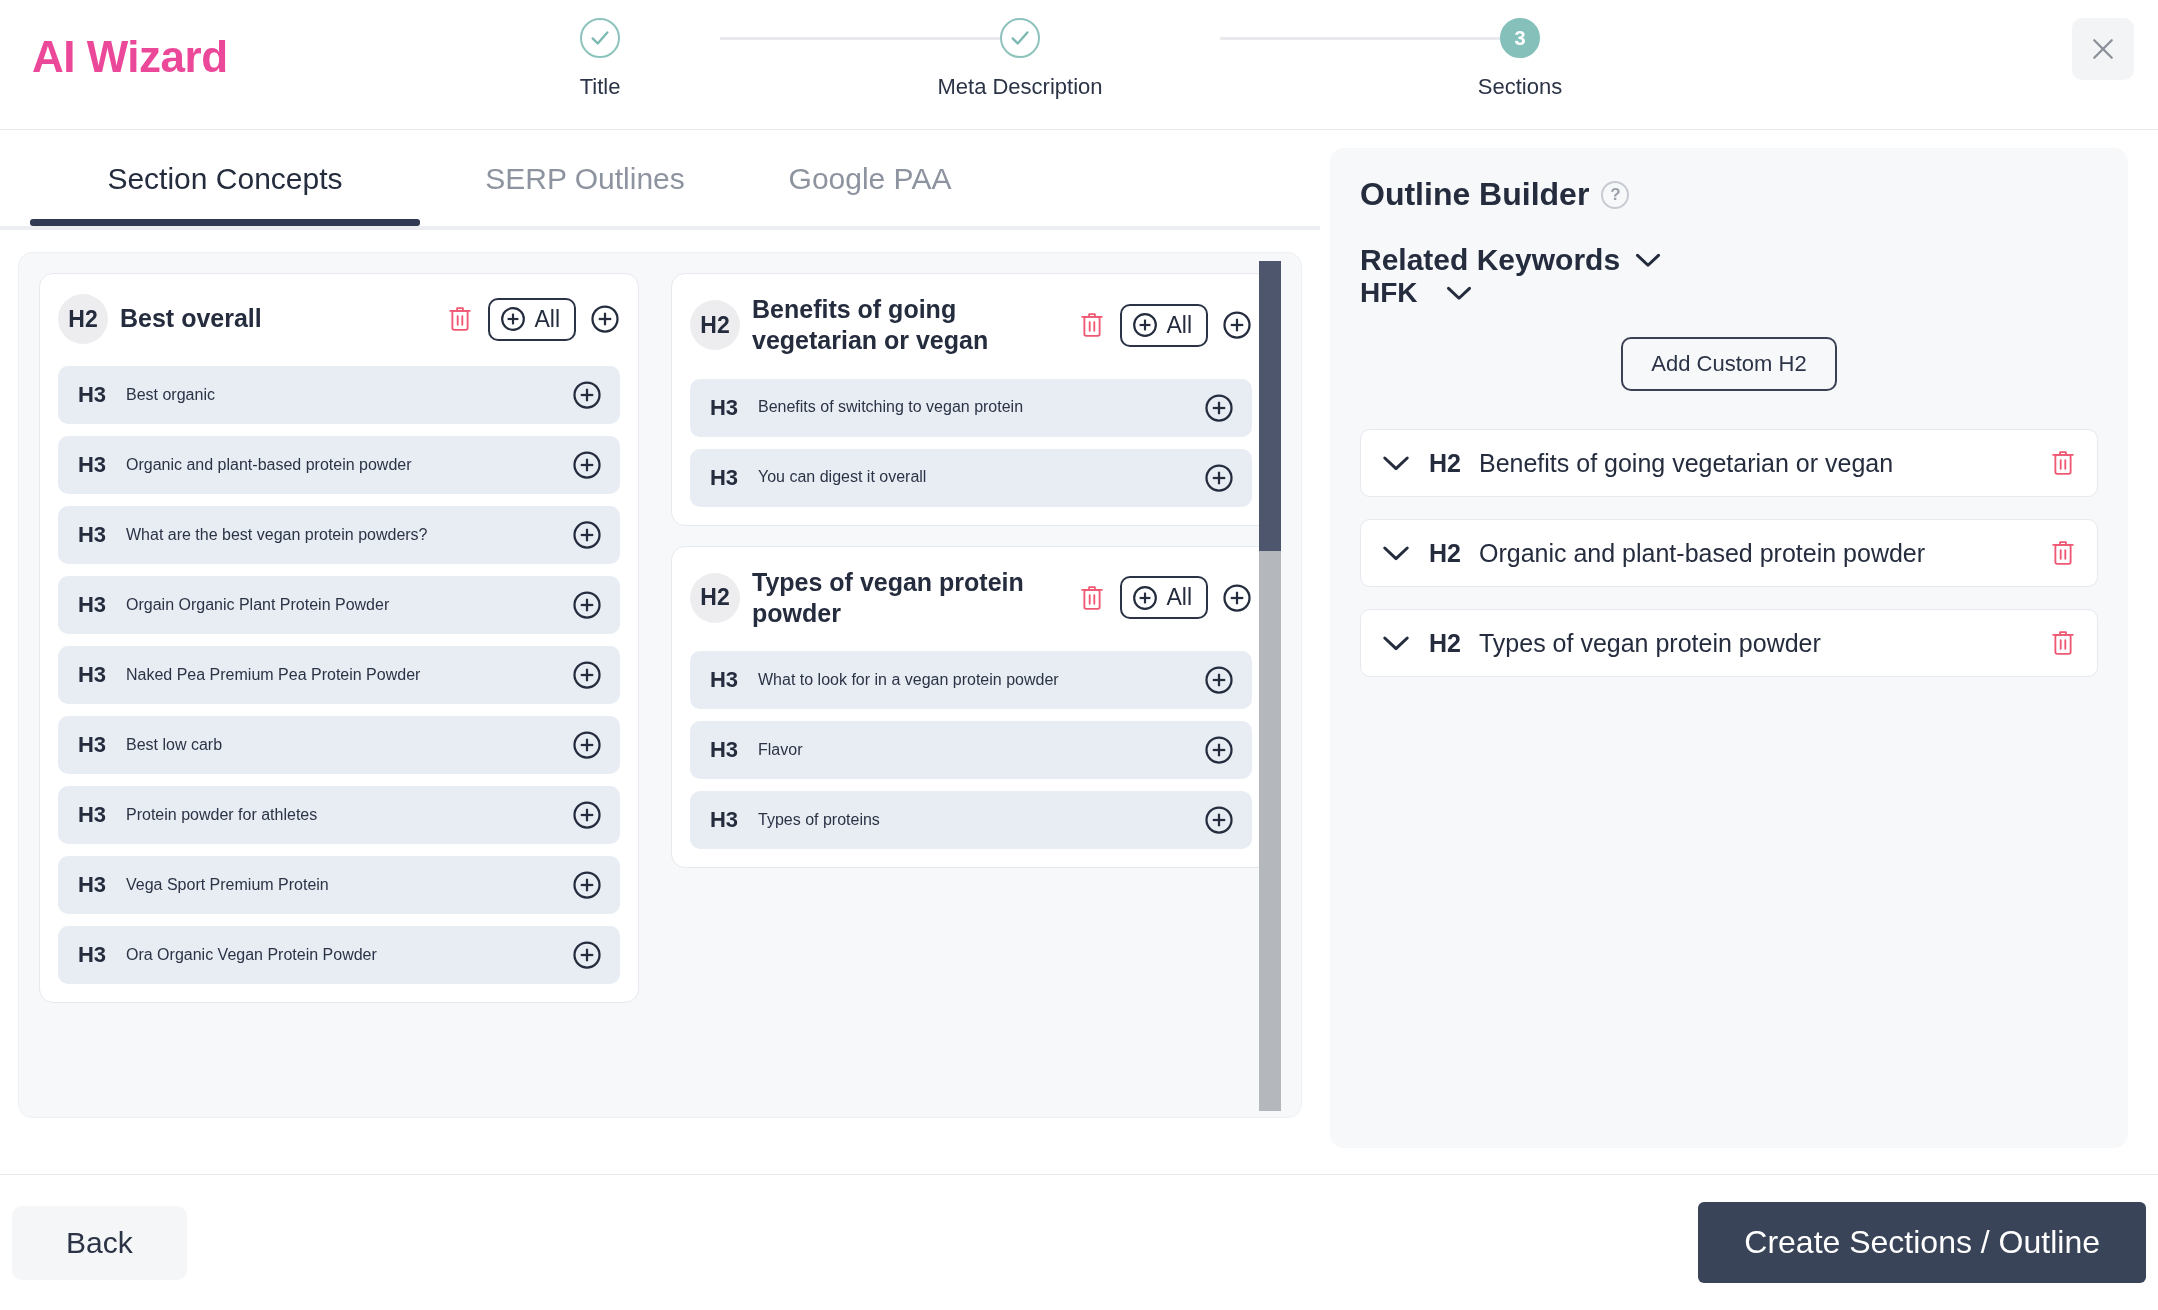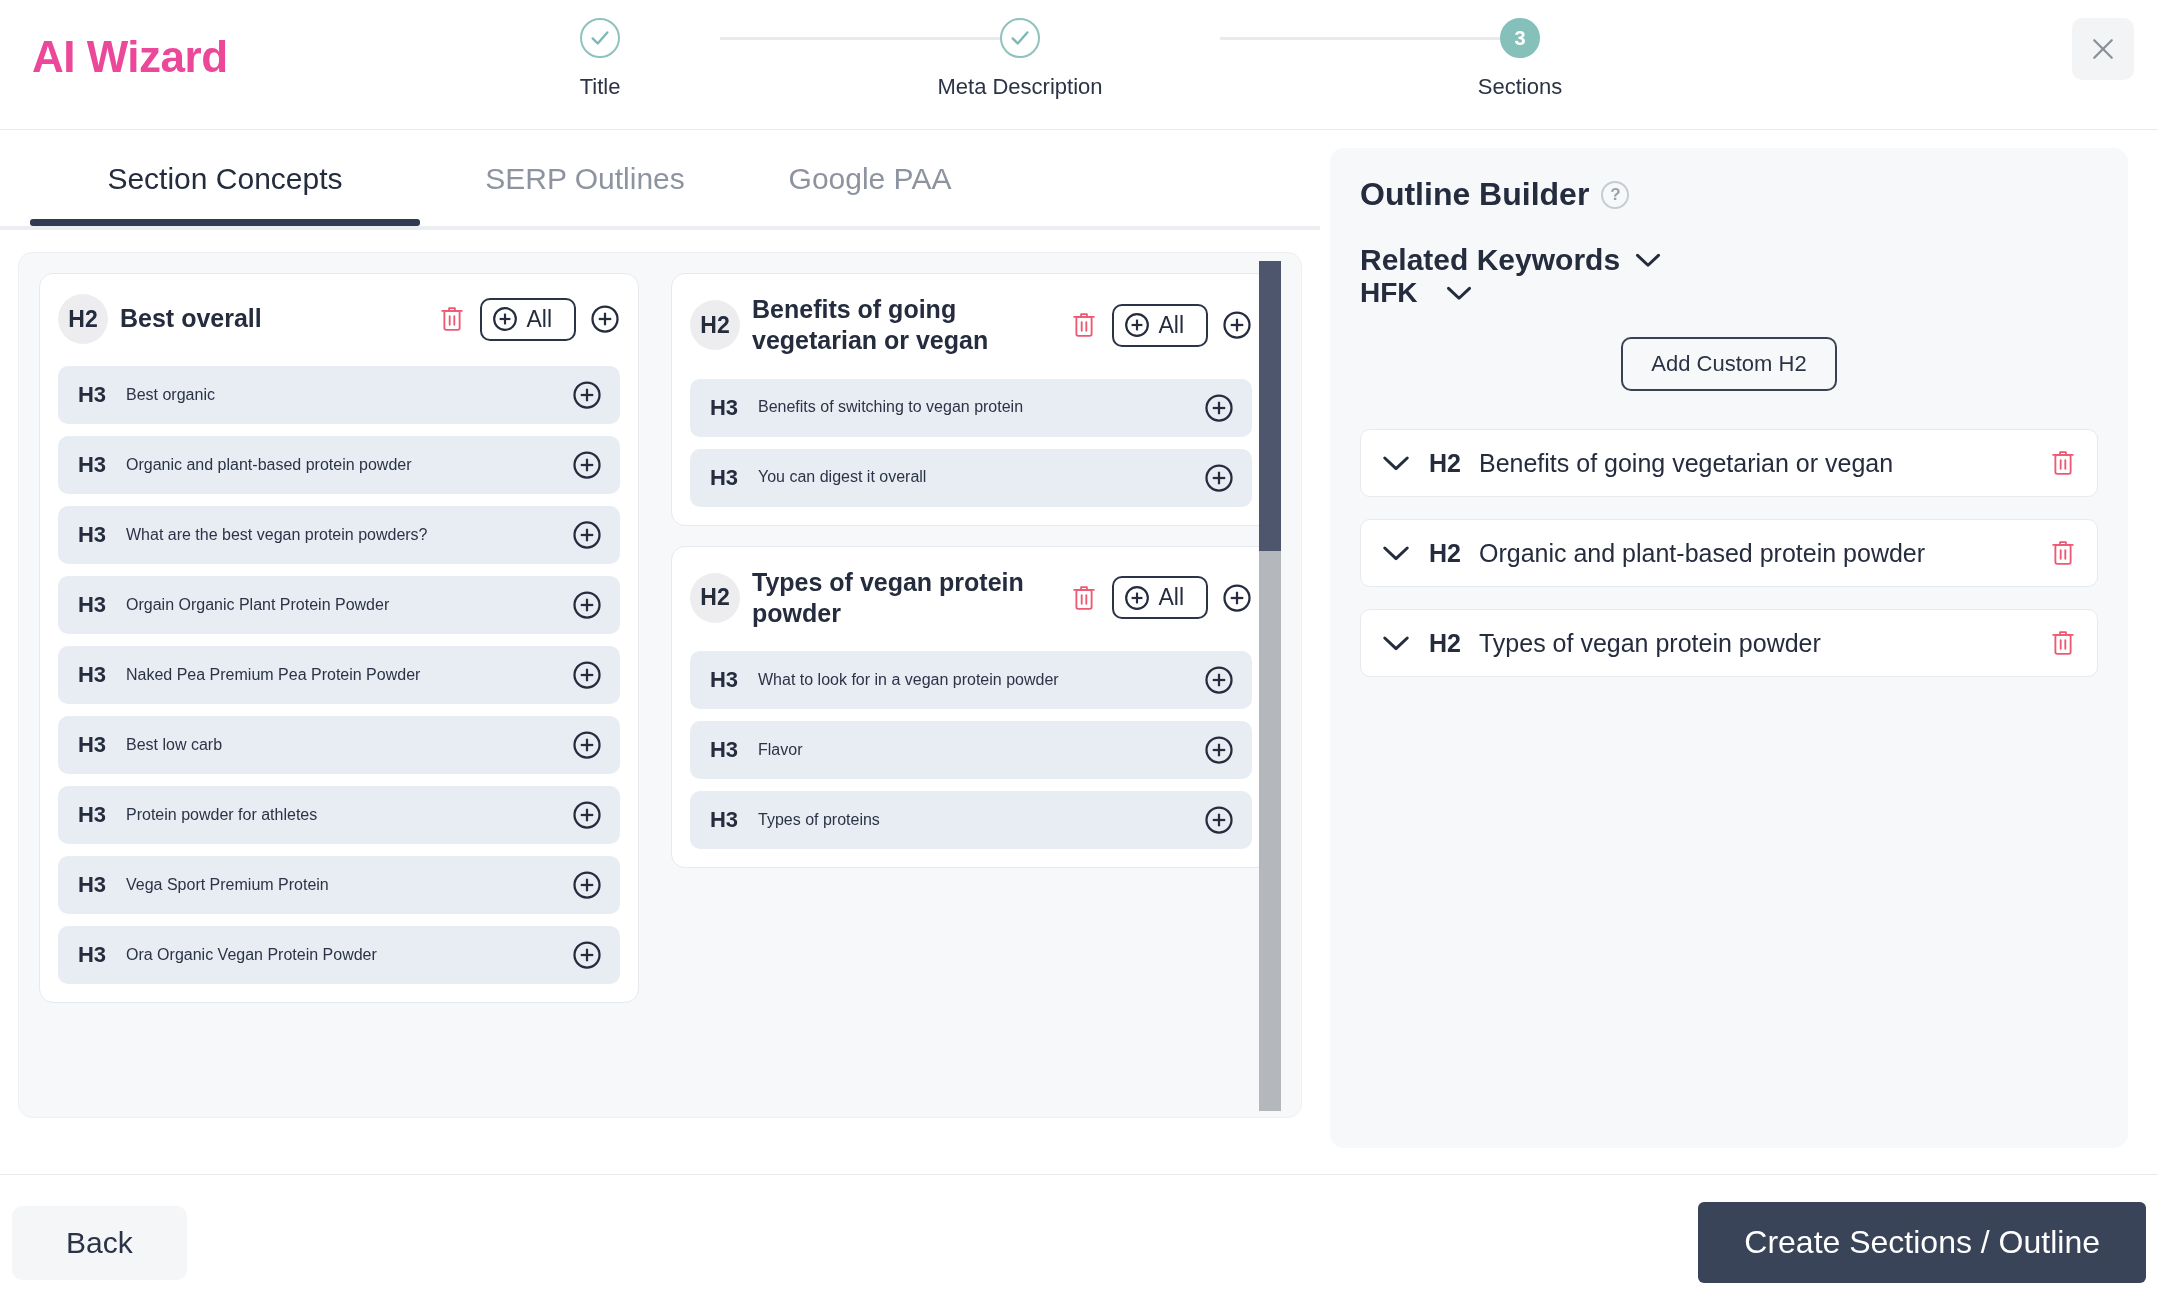--- a/index.html
+++ b/index.html
@@ -121,21 +121,21 @@
     font-size: 25px; font-weight: 700; color: #242c3e;
     line-height: 1.25;
   }
   .head-actions { display: flex; align-items: center; gap: 14px; flex: 0 0 auto; }
   .trash-btn { background:none; border:none; cursor:pointer; padding:0; display:flex; }
   .trash-btn svg { width: 28px; height: 30px; }
   .all-btn {
     display: flex; align-items: center; gap: 8px;
     border: 2px solid #2b3346; border-radius: 10px;
     background: #fff; color: #242c3e;
-    padding: 6px 22px 6px 10px; font-size: 23px; cursor: pointer;
+    padding: 6px 14px 6px 10px; font-size: 23px; cursor: pointer;
     font-family: "Liberation Sans", sans-serif;
   }
   .plus-ic { width: 26px; height: 26px; display: block; }
   .plus-btn {
     background: none; border: none; padding: 0; cursor: pointer; display: flex;
   }
   .plus-btn svg { width: 30px; height: 30px; }
 
   .h3row {
     display: flex; align-items: center; gap: 14px;

